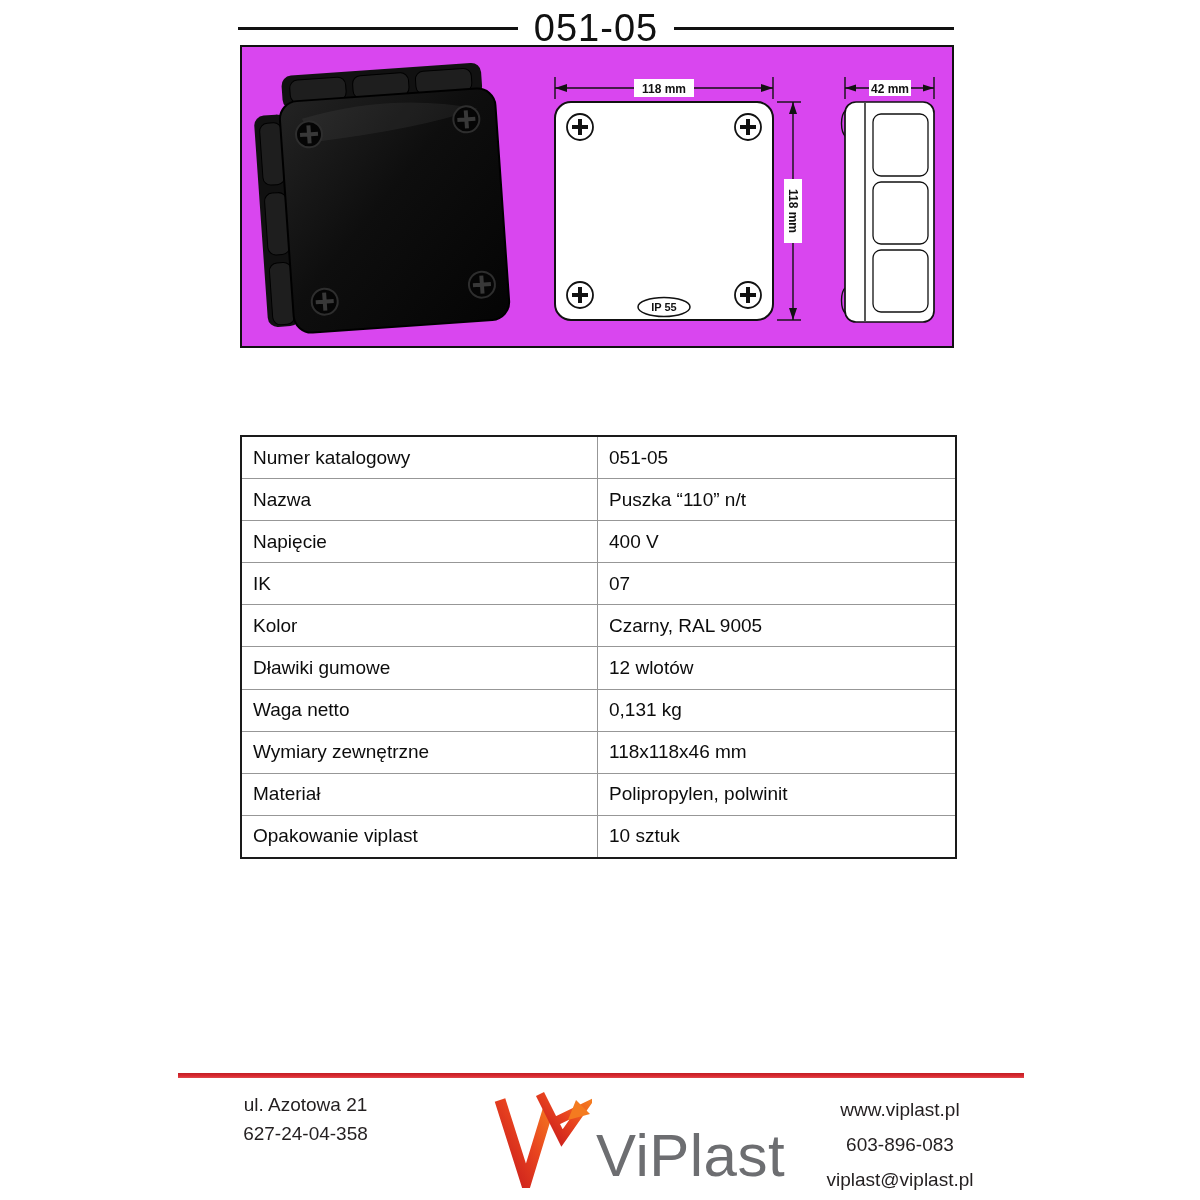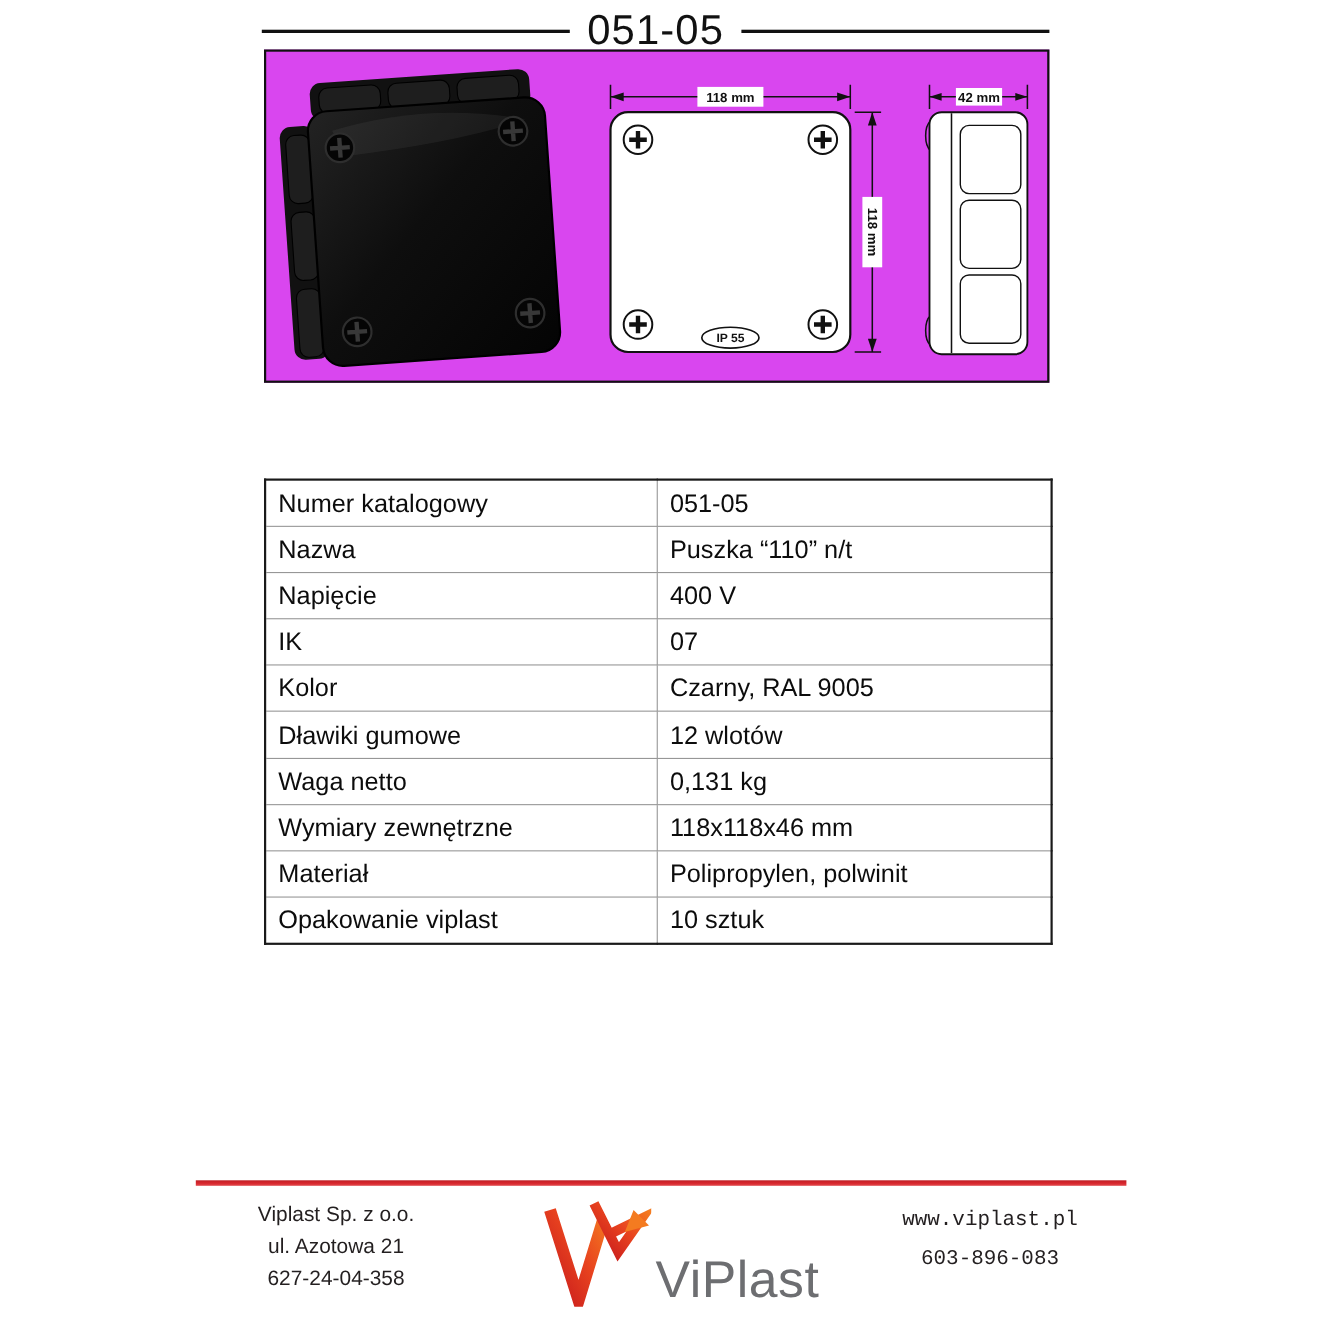--- a/index.html
+++ b/index.html
@@ -13,32 +13,32 @@
 
   
   .panel{left:240px;top:45px;width:714px;height:303px;border:2px solid #111;box-sizing:border-box;background:#d946ef;}
   .dim{stroke:#111;stroke-width:1.4;fill:none;}
   .dim-f{fill:#111;stroke:none;}
   .dim-label{font-family:"Liberation Sans",sans-serif;font-size:12px;font-weight:bold;fill:#111;}
   .outline{fill:#fff;stroke:#111;}
 
   
   table.specs{position:absolute;left:240px;top:435px;width:717px;height:424px;
-    border-collapse:collapse;table-layout:fixed;font-size:23px;color:#0c0c0c;}
+    border-collapse:collapse;table-layout:fixed;font-size:19px;color:#0c0c0c;}
   table.specs{border:2px solid #1a1a1a;}
   table.specs td{border:1px solid #979797;padding:0 0 0 11px;vertical-align:middle;}
   table.specs td.lbl{width:344px;}
 
   
   .footer-rule{left:178px;top:1073px;width:846px;height:5px;
     background:linear-gradient(180deg,#c01f26 0%,#d8272e 55%,#e04a4e 100%);}
   .addr{left:198px;top:1090px;width:215px;text-align:center;font-size:19px;line-height:29px;color:#231f20;}
-  .contacts{left:795px;top:1092px;width:210px;text-align:center;font-size:19px;line-height:35px;color:#231f20;font-family:Liberation Mono, monospace;}
+  .contacts{left:795px;top:1092px;width:210px;text-align:center;font-size:19px;line-height:35px;color:#231f20;}
   .logo-wrap{left:488px;top:1086px;height:102px;display:flex;align-items:flex-end;}
-  .logo-text{font-size:47px;color:#6d6e71;line-height:1;margin-left:4px;margin-bottom:2px;letter-spacing:0.5px;}
+  .logo-text{font-size:60px;color:#6d6e71;line-height:1;margin-left:4px;margin-bottom:2px;letter-spacing:0.5px;}
 </style>
 </head>
 <body>
 
 <div class="abs title-row">
   <div class="title-rule"></div>
   <div class="title-text">051-05</div>
   <div class="title-rule"></div>
 </div>
 
@@ -185,21 +185,20 @@
     <tr>
         <td class="lbl">Opakowanie viplast</td>
         <td>10 sztuk</td>
       </tr>
   </tbody>
 </table>
 
 <div class="abs footer-rule"></div>
 
 <div class="abs addr">
-  <div>Viplast Sp. z o.o.</div>
   <div>ul. Azotowa 21</div>
   <div>627-24-04-358</div>
 </div>
 
 <div class="abs logo-wrap">
   <svg width="104" height="102" viewBox="0 0 104 102">
     <defs>
       <linearGradient id="logoG" x1="0" y1="1" x2="1" y2="0">
         <stop offset="0" stop-color="#c4161c"></stop>
           <stop offset="0.55" stop-color="#e8431f"></stop>
@@ -209,13 +208,14 @@
     <path d="M12,14 L38,96 L60,24" fill="none" stroke="url(#logoG)" stroke-width="11" stroke-linejoin="miter"></path>
     <path d="M52,8 L74,52 L95,22 L62,38" fill="none" stroke="url(#logoG)" stroke-width="9" stroke-linejoin="miter"></path>
     <polygon points="88,14 102,28 80,34" fill="#f47b20"></polygon>
   </svg>
   <span class="logo-text">ViPlast</span>
 </div>
 
 <div class="abs contacts">
   <div>www.viplast.pl</div>
   <div>603-896-083</div>
+  <div>viplast@viplast.pl</div>
 </div>
 
 </body></html>

